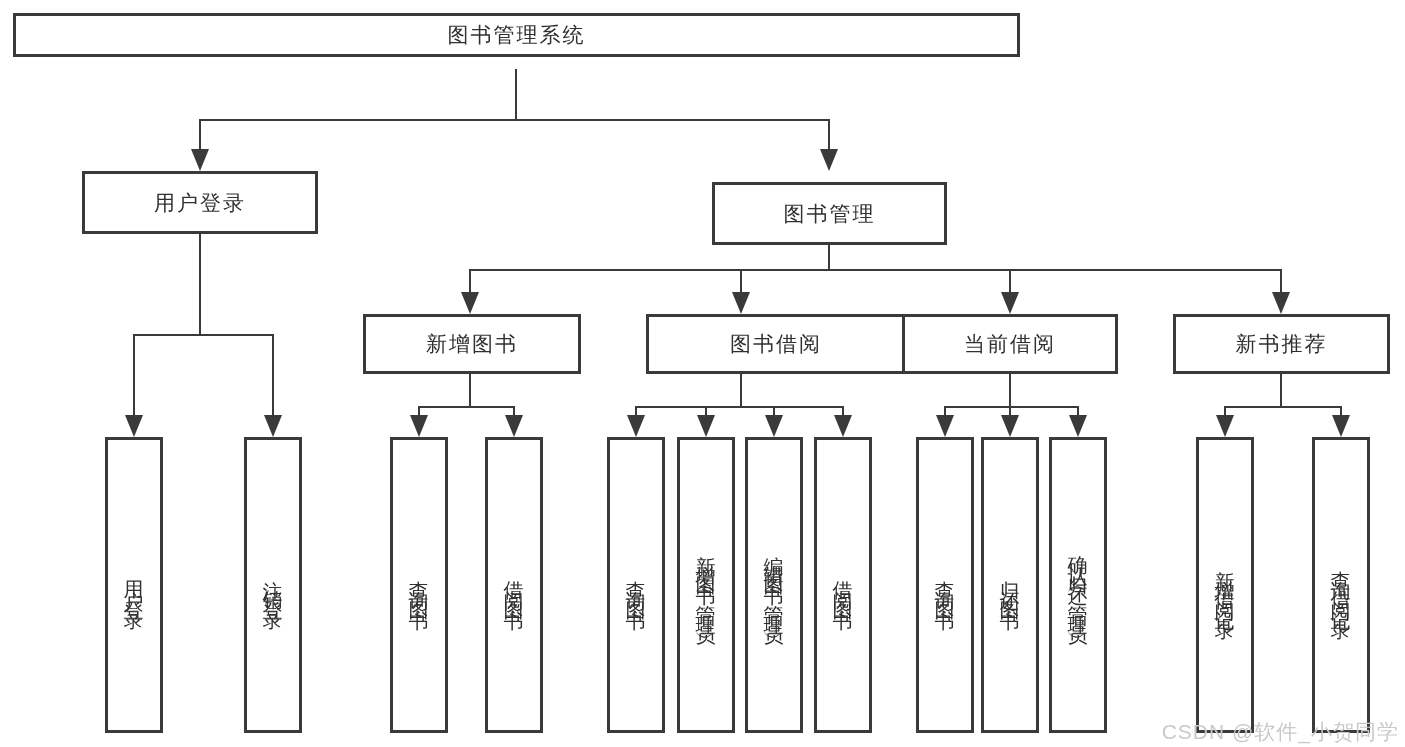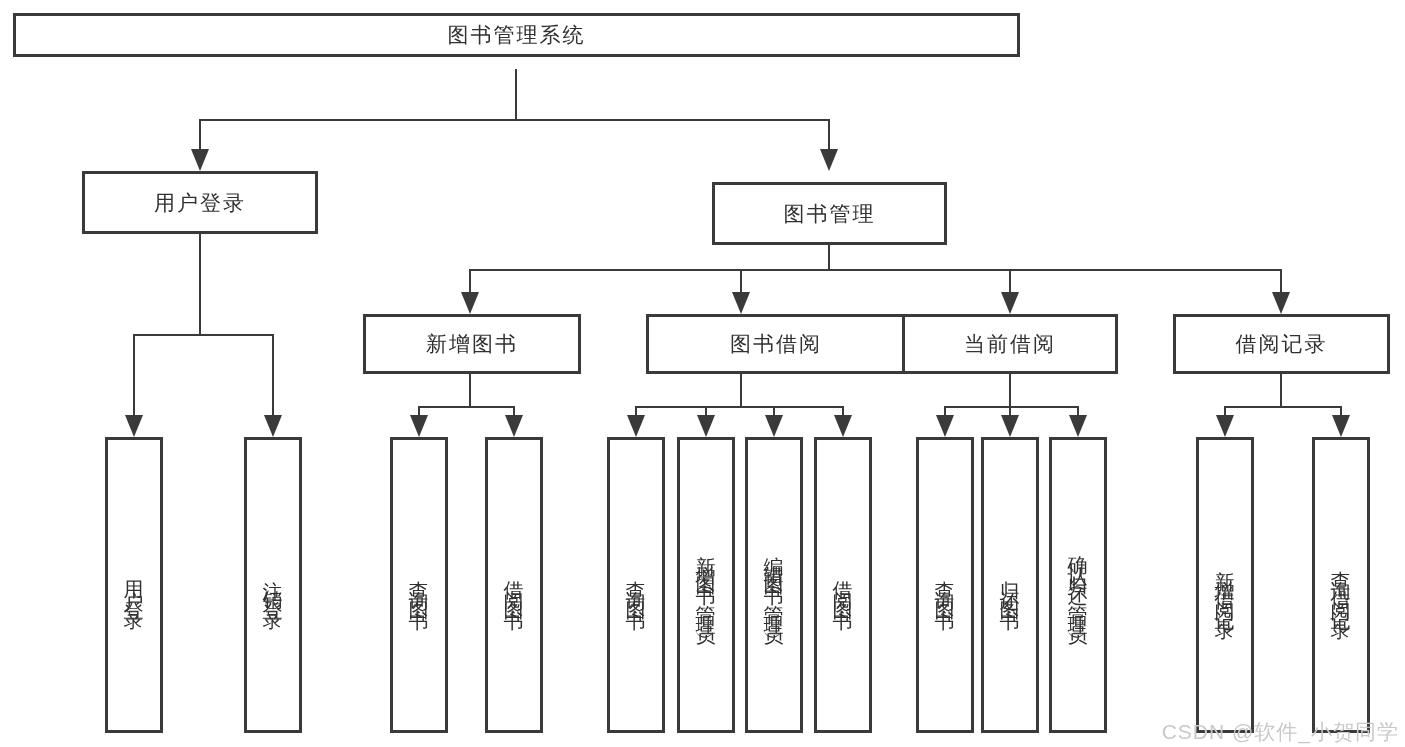--- a/index.html
+++ b/index.html
@@ -105,21 +105,21 @@
   <div class="node" style="left:363px;top:314px;width:218px;height:60px;">
     <span class="hlabel">新增图书</span>
   </div>
   <div class="node" style="left:639px;top:314px;width:260px;height:60px;margin-left:7px;">
     <span class="hlabel">图书借阅</span>
   </div>
   <div class="node" style="left:902px;top:314px;width:216px;height:60px;">
     <span class="hlabel">当前借阅</span>
   </div>
   <div class="node" style="left:1173px;top:314px;width:217px;height:60px;">
-    <span class="hlabel">借阅记录</span>
+    <span class="hlabel">新书推荐</span>
   </div>
 
   <div class="node" style="left:105px;top:437px;width:58px;height:296px;">
     <span class="vt">用户登录</span>
   </div>
   <div class="node" style="left:244px;top:437px;width:58px;height:296px;">
     <span class="vt">注销登录</span>
   </div>
 
   <div class="node" style="left:390px;top:437px;width:58px;height:296px;">

